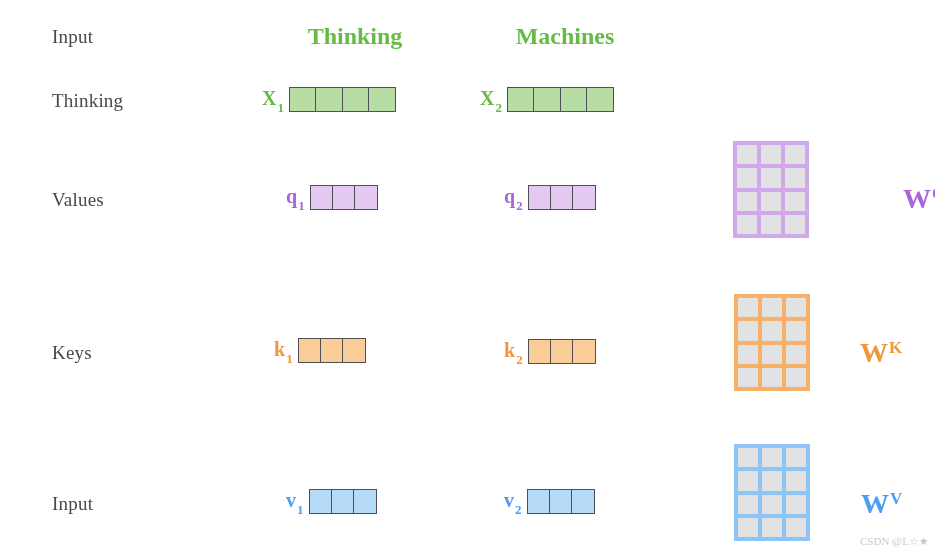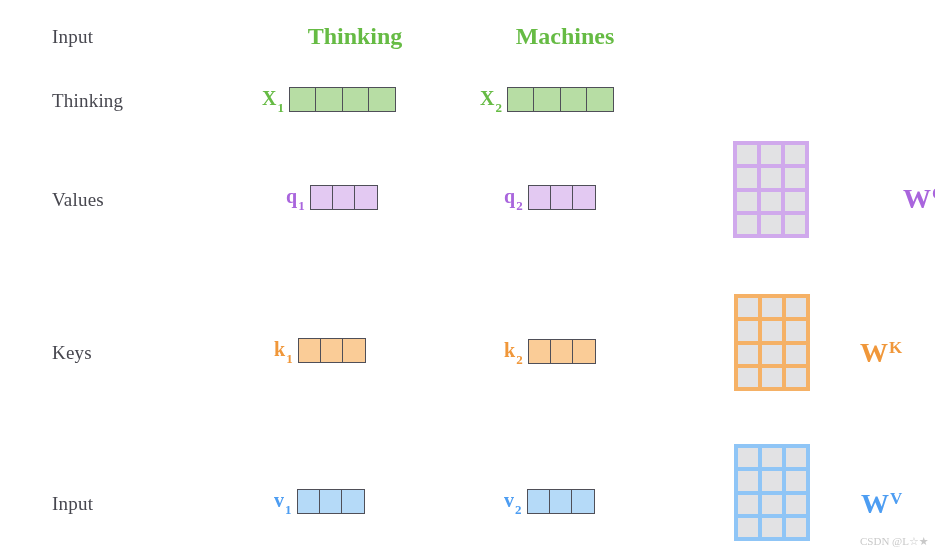--- a/index.html
+++ b/index.html
@@ -162,21 +162,21 @@
   </div>
   <div class="vec k-vec" style="left:504px; top:339px">
     <span class="vec-label c-orange"><span>k</span><sub>2</sub></span>
     <span class="cells">
         <span class="cell"></span>
         <span class="cell"></span>
         <span class="cell"></span>
       </span>
   </div>
 
-  <div class="vec v-vec" style="left:274px; top:489px">
+  <div class="vec v-vec" style="left:286px; top:489px">
     <span class="vec-label c-blue"><span>v</span><sub>1</sub></span>
     <span class="cells">
         <span class="cell"></span>
         <span class="cell"></span>
         <span class="cell"></span>
       </span>
   </div>
   <div class="vec v-vec" style="left:504px; top:489px">
     <span class="vec-label c-blue"><span>v</span><sub>2</sub></span>
     <span class="cells">

